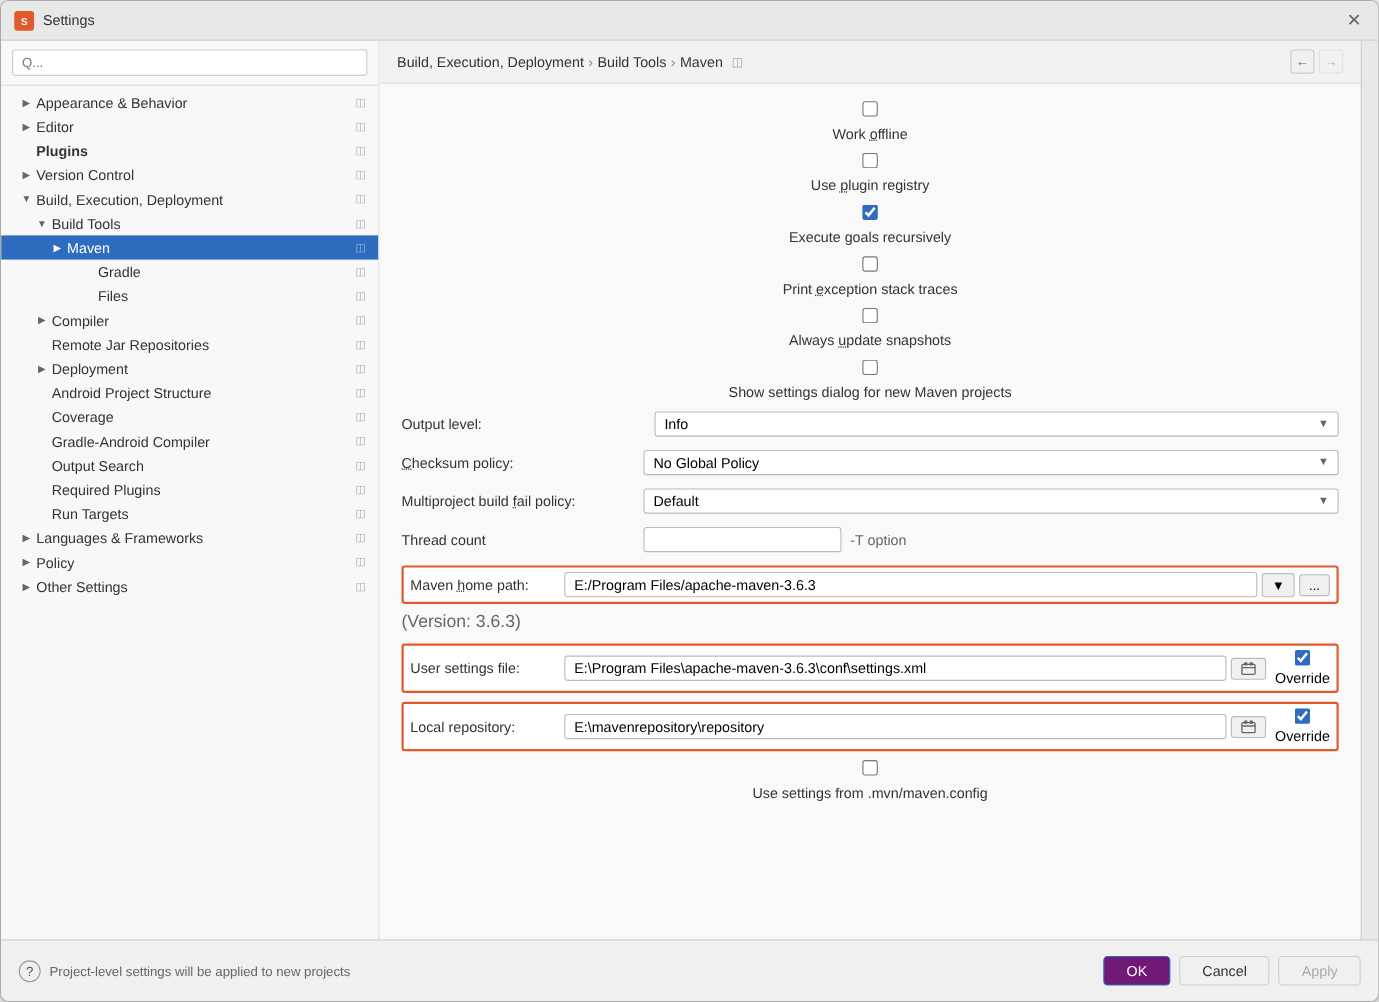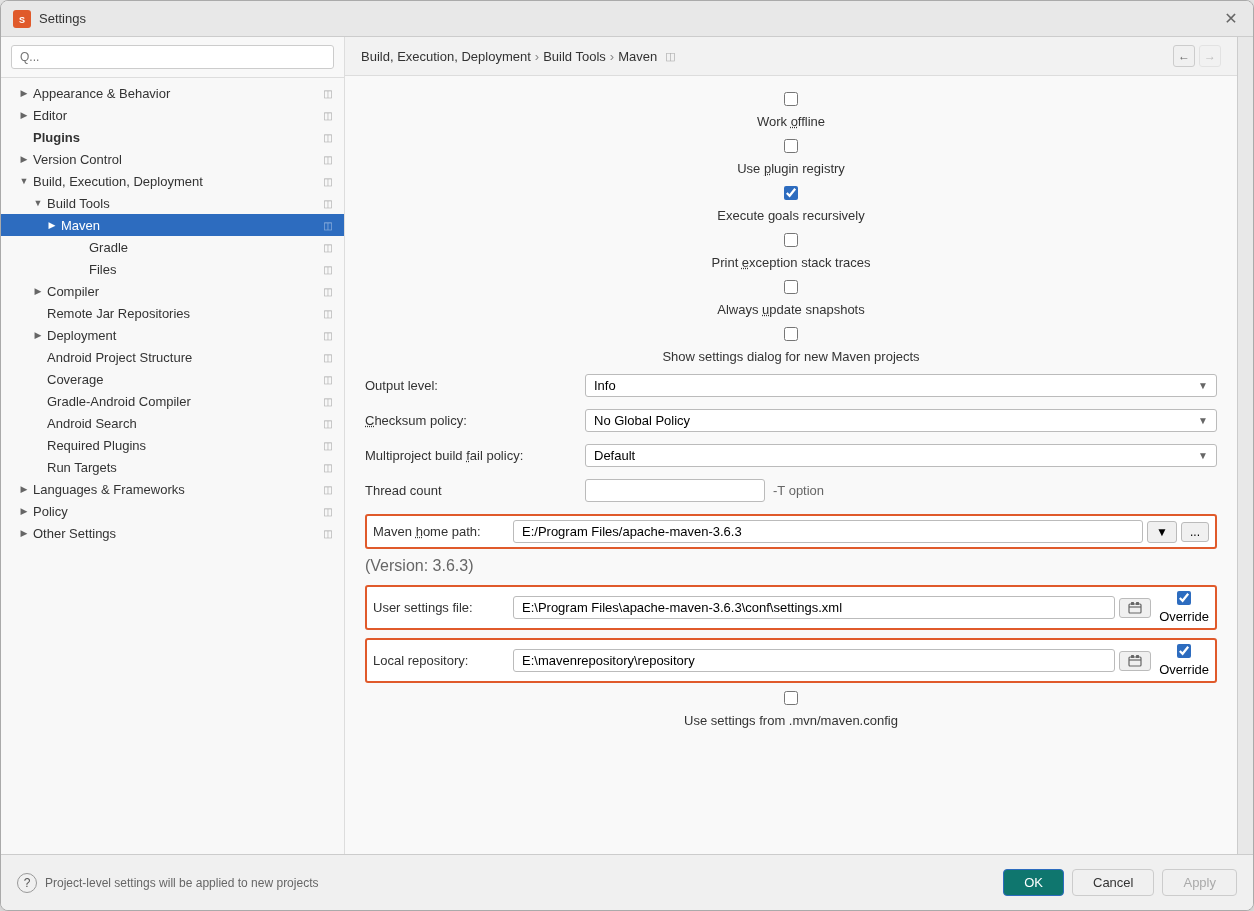--- a/index.html
+++ b/index.html
@@ -53,21 +53,21 @@
     .path-dropdown-btn { border: 1px solid #bbb; border-radius: 3px; background: #f0f0f0; padding: 2px 8px; cursor: pointer; font-size: 12px; margin-left: 4px; display: flex; align-items: center; justify-content: center; }
     .path-browse-btn { border: 1px solid #bbb; border-radius: 3px; background: #f0f0f0; padding: 2px 8px; cursor: pointer; font-size: 12px; margin-left: 4px; min-width: 28px; display: flex; align-items: center; justify-content: center; }
     .override-btn { display: flex; align-items: center; gap: 4px; margin-left: 8px; flex-shrink: 0; flex-direction: column; }
     .override-btn input[type="checkbox"] { width: 14px; height: 14px; accent-color: #2d6cbf; }
     .version-text { font-size: 16px; color: #666; text-align: left; margin-bottom: 10px; }
     .footer { border-top: 1px solid #ccc; background: #f0f0f0; padding: 10px 16px; display: flex; align-items: center; justify-content: space-between; height: 56px; }
     .footer-left { display: flex; align-items: center; gap: 8px; color: #666; font-size: 12px; }
     .help-btn { width: 20px; height: 20px; border: 1px solid #999; border-radius: 50%; display: flex; align-items: center; justify-content: center; font-size: 12px; color: #555; cursor: pointer; }
     .footer-right { display: flex; gap: 8px; }
     .btn { padding: 5px 20px; border-radius: 4px; font-size: 13px; cursor: pointer; border: 1px solid #ccc; }
-    .btn-primary { background: #0f766e; color: white; border-color: #2d6cbf; }
+    .btn-primary { background: #701a75; color: white; border-color: #2d6cbf; }
     .btn-secondary { background: #f0f0f0; color: #333; }
     .btn-disabled { background: #f0f0f0; color: #aaa; cursor: default; }
     .path-row-inner { display: flex; align-items: center; flex: 1; }
   </style>
 </head>
 <body>
 
 <div class="dialog">
 
   <div class="title-bar">
@@ -161,21 +161,21 @@
           <span class="item-label">Coverage</span>
           <span class="item-pin">◫</span>
         </div>
         <div class="tree-item indent-2">
           <span class="expand-icon" style="visibility:hidden">▶</span>
           <span class="item-label">Gradle-Android Compiler</span>
           <span class="item-pin">◫</span>
         </div>
         <div class="tree-item indent-2">
           <span class="expand-icon" style="visibility:hidden">▶</span>
-          <span class="item-label">Android Search</span>
+          <span class="item-label">Output Search</span>
           <span class="item-pin">◫</span>
         </div>
         <div class="tree-item indent-2">
           <span class="expand-icon" style="visibility:hidden">▶</span>
           <span class="item-label">Required Plugins</span>
           <span class="item-pin">◫</span>
         </div>
         <div class="tree-item indent-2">
           <span class="expand-icon" style="visibility:hidden">▶</span>
           <span class="item-label">Run Targets</span>
@@ -236,21 +236,21 @@
         </div>
         <div class="checkbox-row">
           <input type="checkbox" id="always-update" style="">
           <label for="always-update" class="checkbox-label">Always <u>u</u>pdate snapshots</label>
         </div>
         <div class="checkbox-row">
           <input type="checkbox" id="show-settings-dialog" style="">
           <label for="show-settings-dialog" class="checkbox-label">Show settings dialog for new Maven projects</label>
         </div>
 
-        <div class="form-row" style="margin-top:8px;">
+        <div class="form-row" style="margin-top:8px;gap:10px;">
           <div class="form-label">Output level:</div>
           <div class="form-control">
             <div class="dropdown" style="min-width:180px;">
               <span>Info</span>
               <span class="dropdown-arrow">▼</span>
             </div>
           </div>
         </div>
 
         <div class="form-row">

